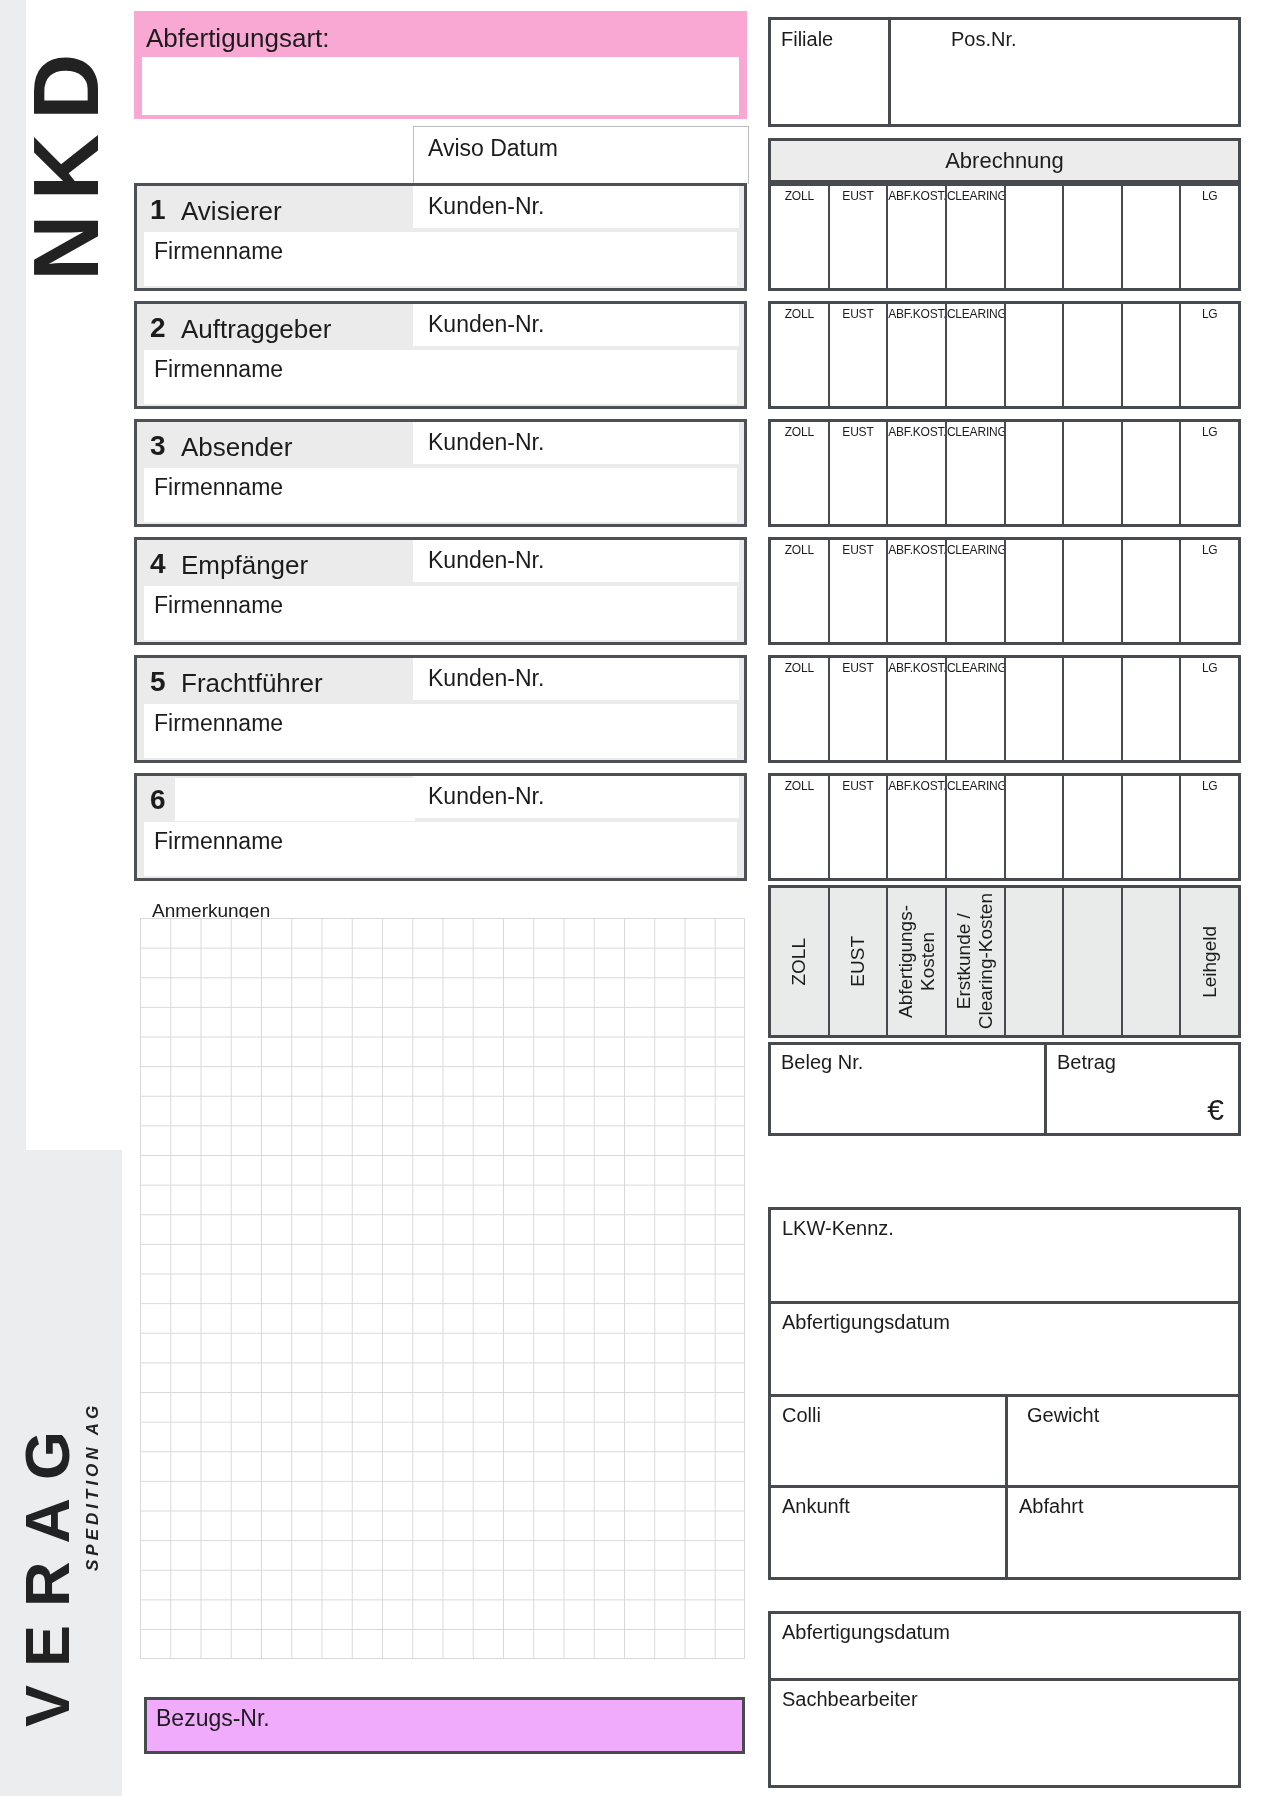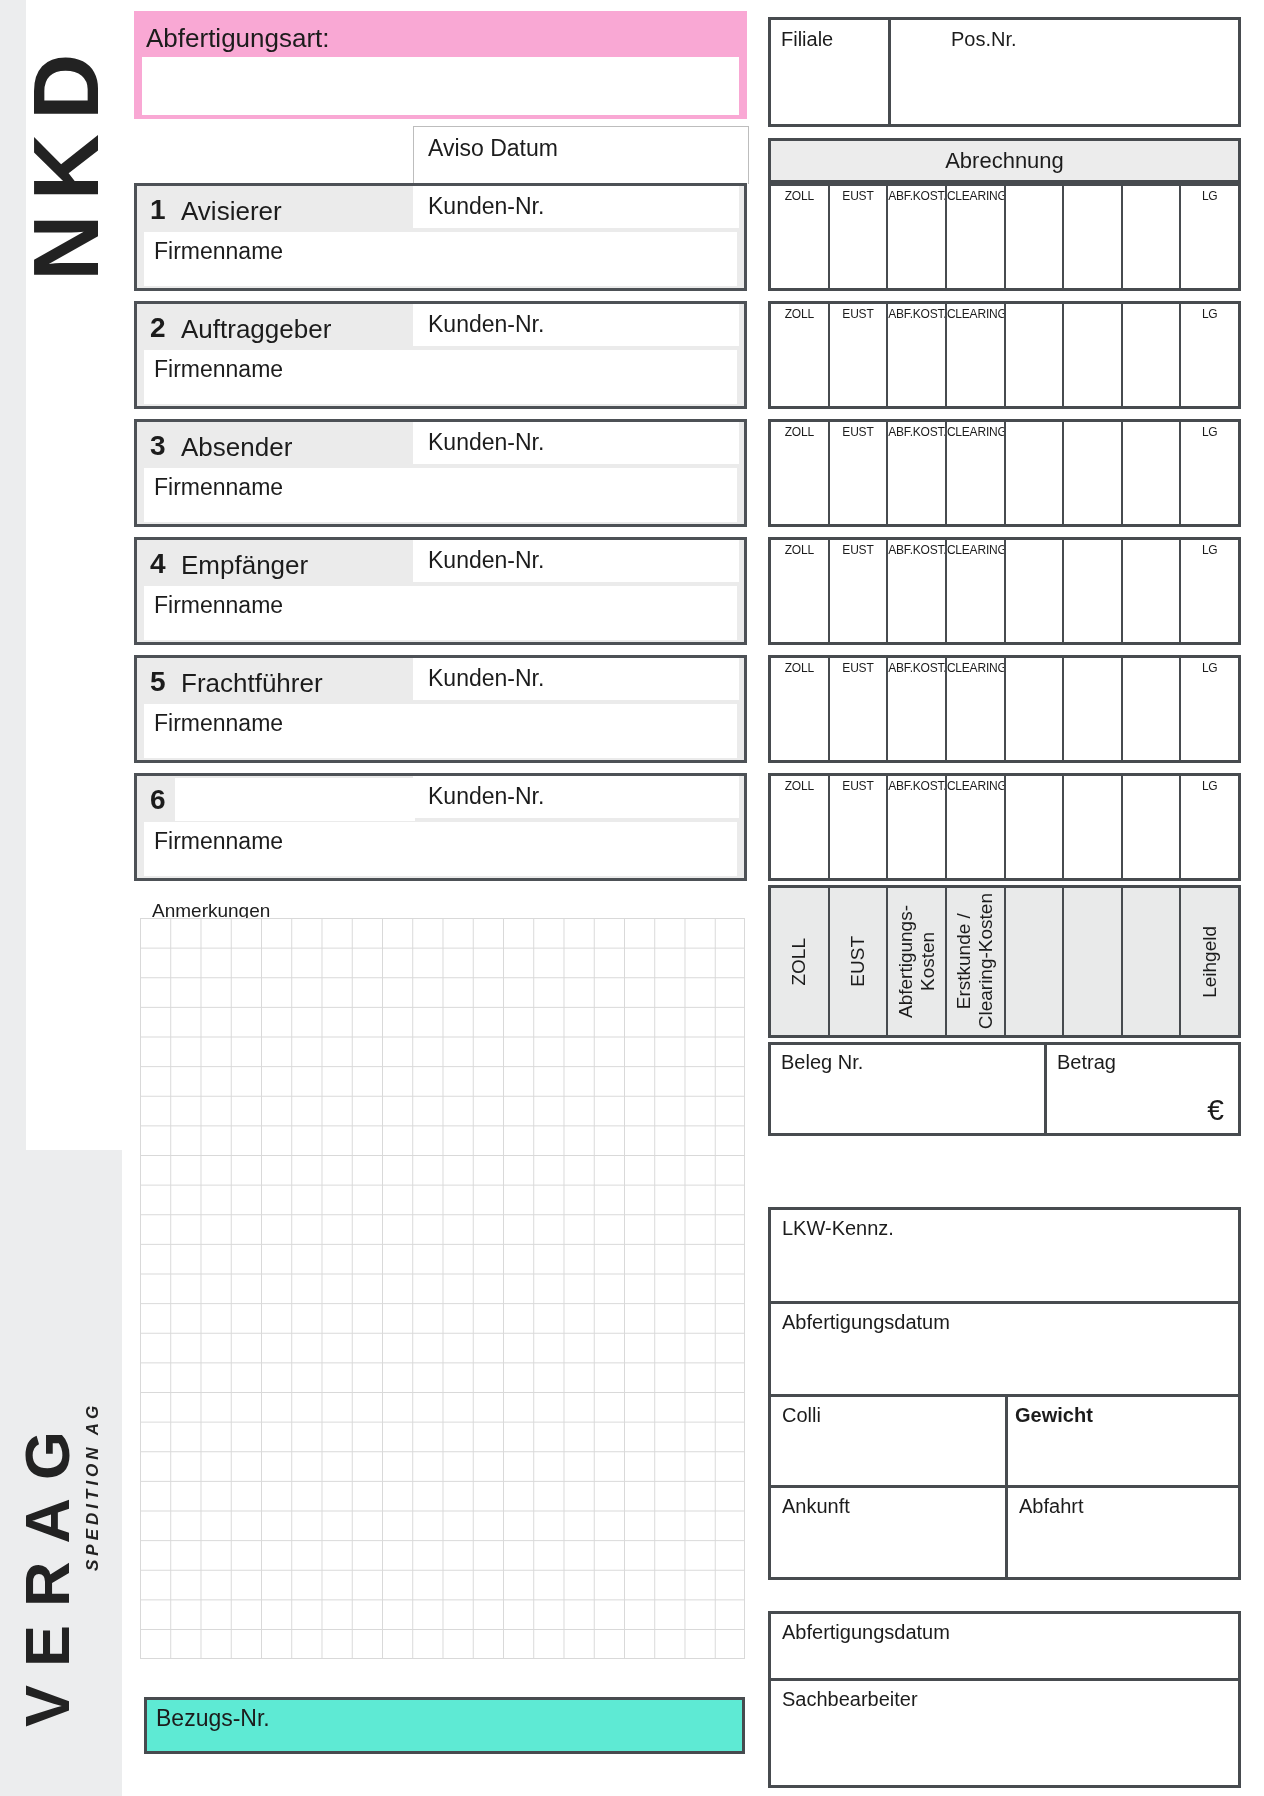--- a/index.html
+++ b/index.html
@@ -70,21 +70,21 @@
 
   
   .anm-label{left:152px;top:892px;font-size:19px;margin-top:8px;}
   .anm-grid{left:140px;top:918px;width:605px;height:741px;background:#fff;
     background-image:linear-gradient(to right,#d9d9d9 1px,transparent 1px),
                      linear-gradient(to bottom,#d9d9d9 1px,transparent 1px);
     background-size:30.25px 29.64px;
     border-right:1px solid #d9d9d9;border-bottom:1px solid #d9d9d9;box-sizing:border-box;}
 
   .bezugs-box{left:144px;top:1697px;width:601px;height:57px;border:3px solid #474b4f;
-              box-sizing:border-box;background:#5eead4;}
+              box-sizing:border-box;background:#f0abfc;}
   .bezugs-box .pad-lbl{left:9px;top:5px;}
 </style>
 </head>
 <body>
 
 <div class="page">
 
   <div class="abs side-strip"></div>
   <div class="abs side-panel"></div>
 
@@ -378,21 +378,21 @@
       <span class="pad-lbl lbl-20" style="left:11px;top:7px;">LKW-Kennz.</span>
     </div>
     <div class="lkw-row" style="height:90px;">
       <span class="pad-lbl lbl-20" style="left:11px;top:7px;">Abfertigungsdatum</span>
     </div>
     <div class="lkw-row split" style="height:88px;">
       <div class="sc1">
         <span class="pad-lbl lbl-20" style="left:11px;top:7px;">Colli</span>
       </div>
       <div class="sc2">
-        <span class="pad-lbl lbl-20" style="left:7px;top:7px;font-weight:bold;">Gewicht</span>
+        <span class="pad-lbl lbl-20" style="left:19px;top:7px;">Gewicht</span>
       </div>
     </div>
     <div class="lkw-row split" style="height:92px;">
       <div class="sc1">
         <span class="pad-lbl lbl-20" style="left:11px;top:7px;">Ankunft</span>
       </div>
       <div class="sc2">
         <span class="pad-lbl lbl-20" style="left:11px;top:7px;">Abfahrt</span>
       </div>
     </div>

